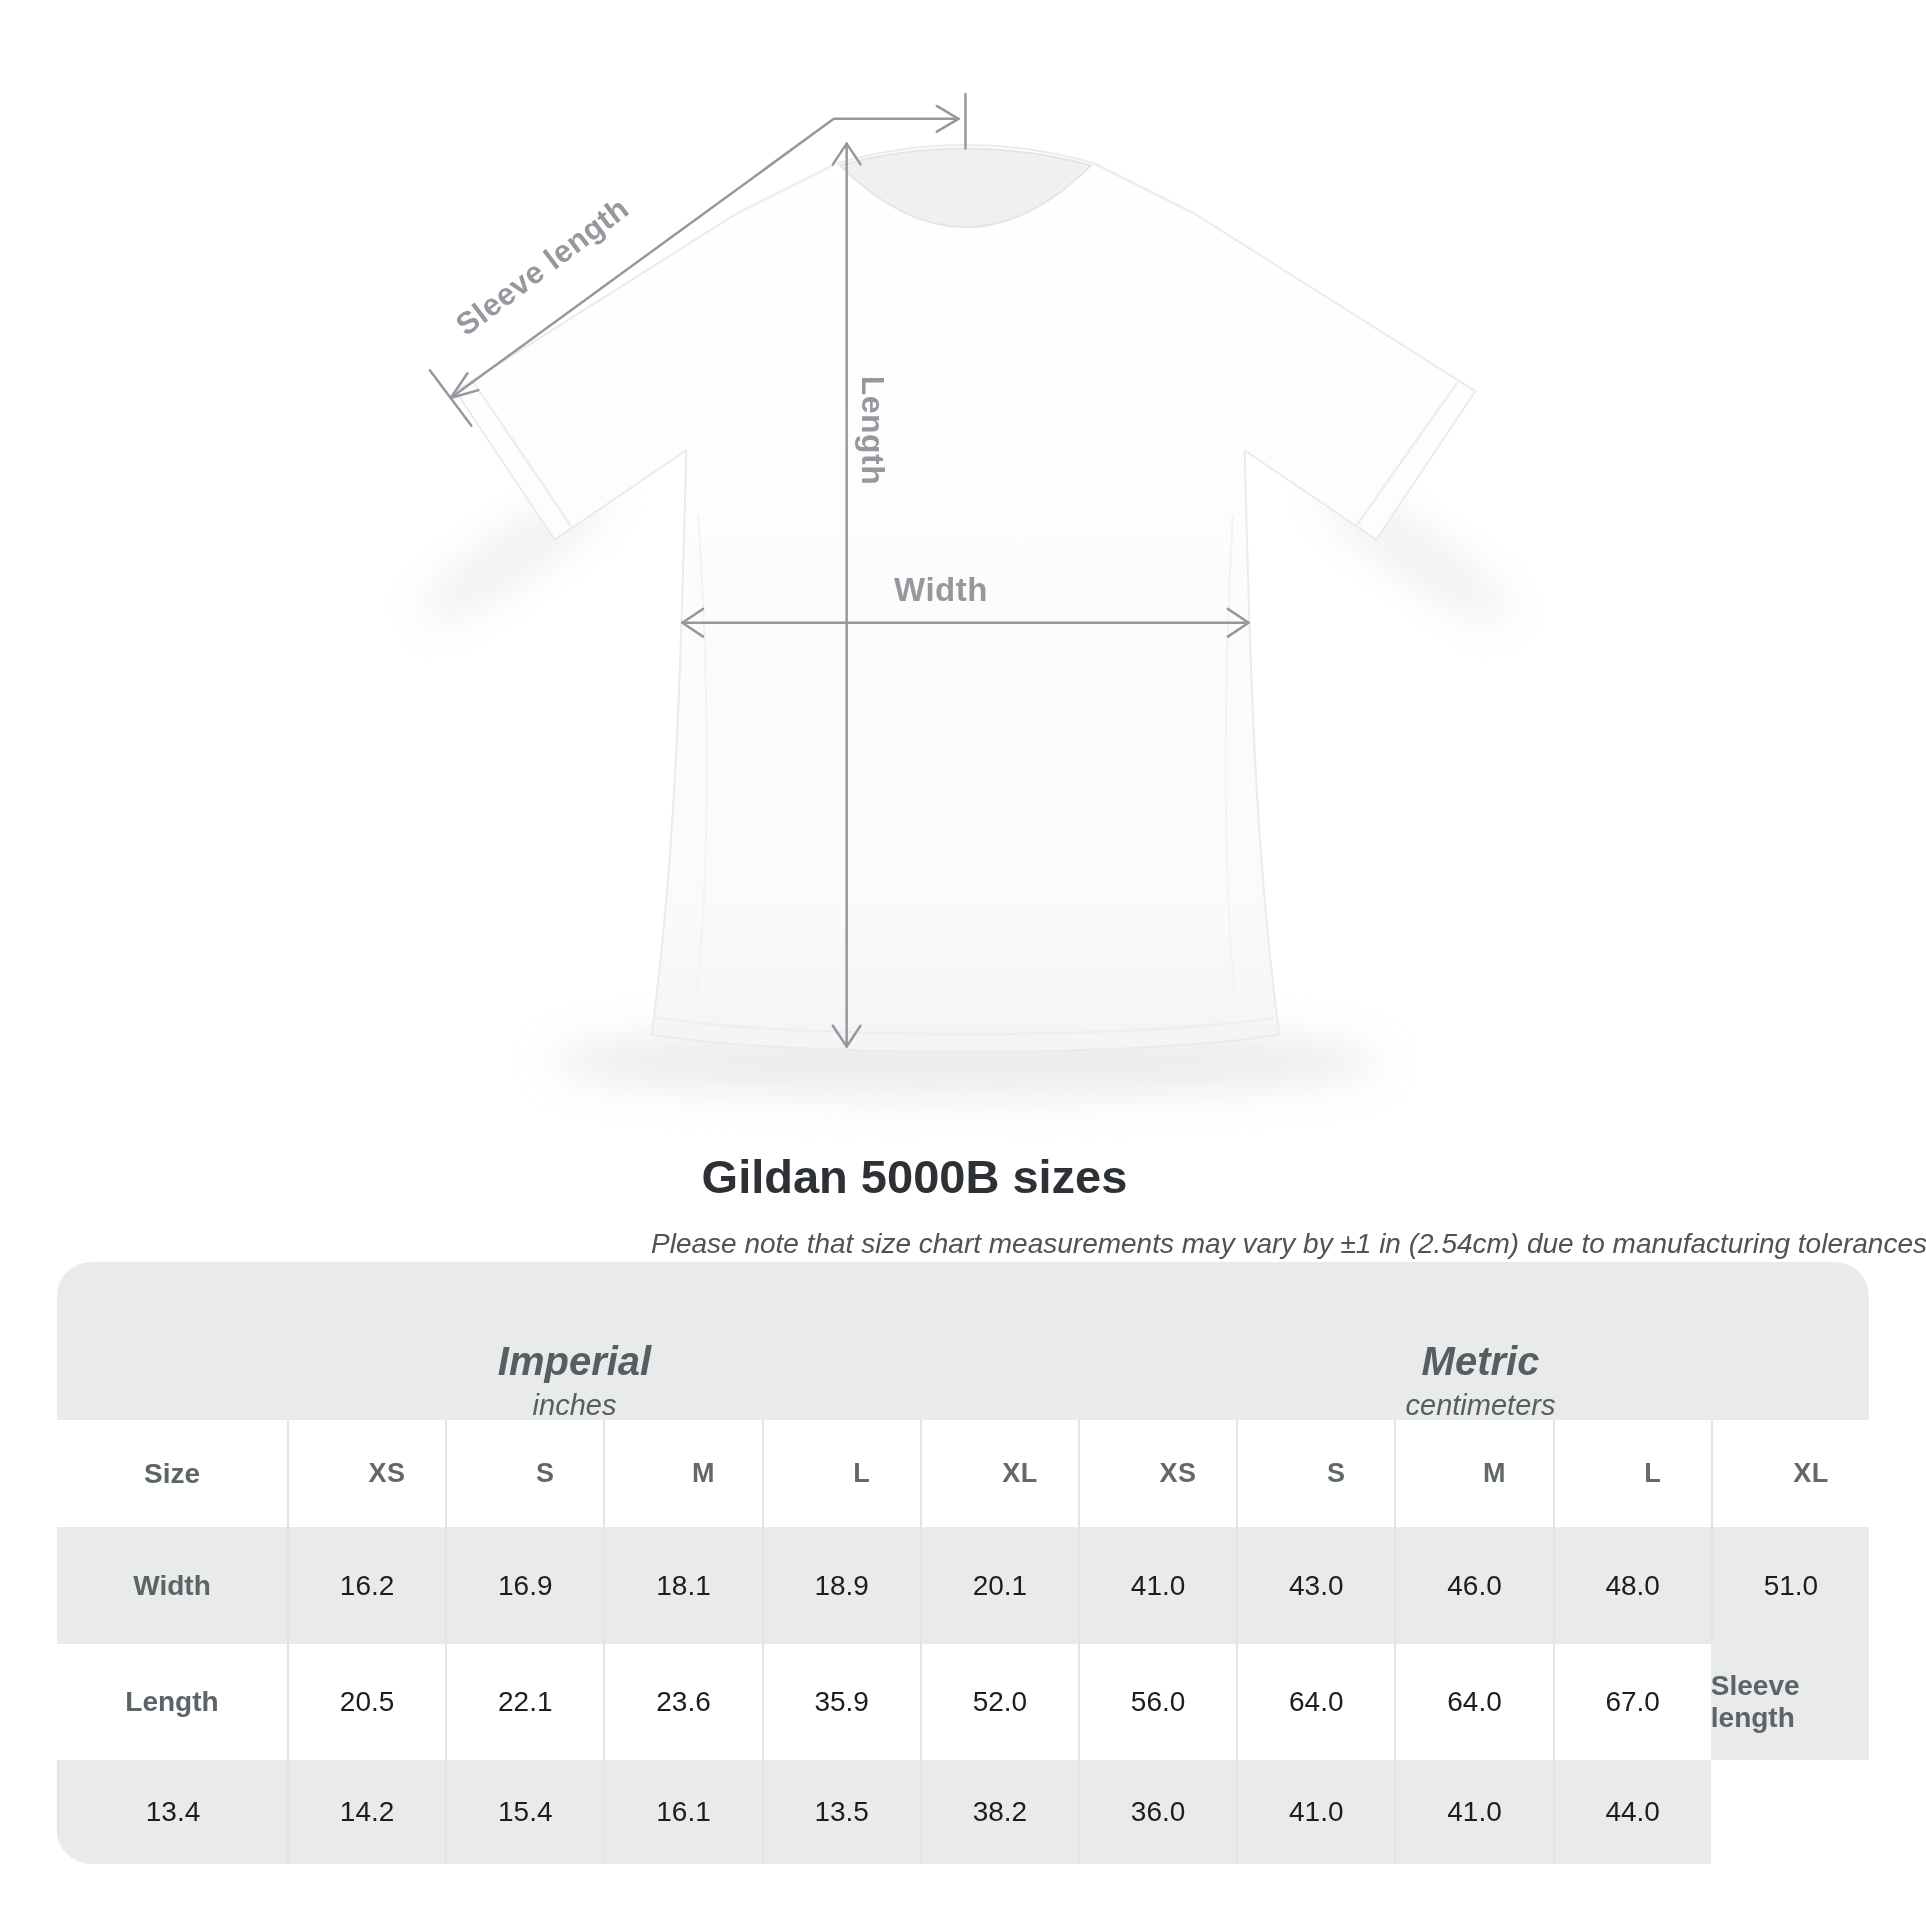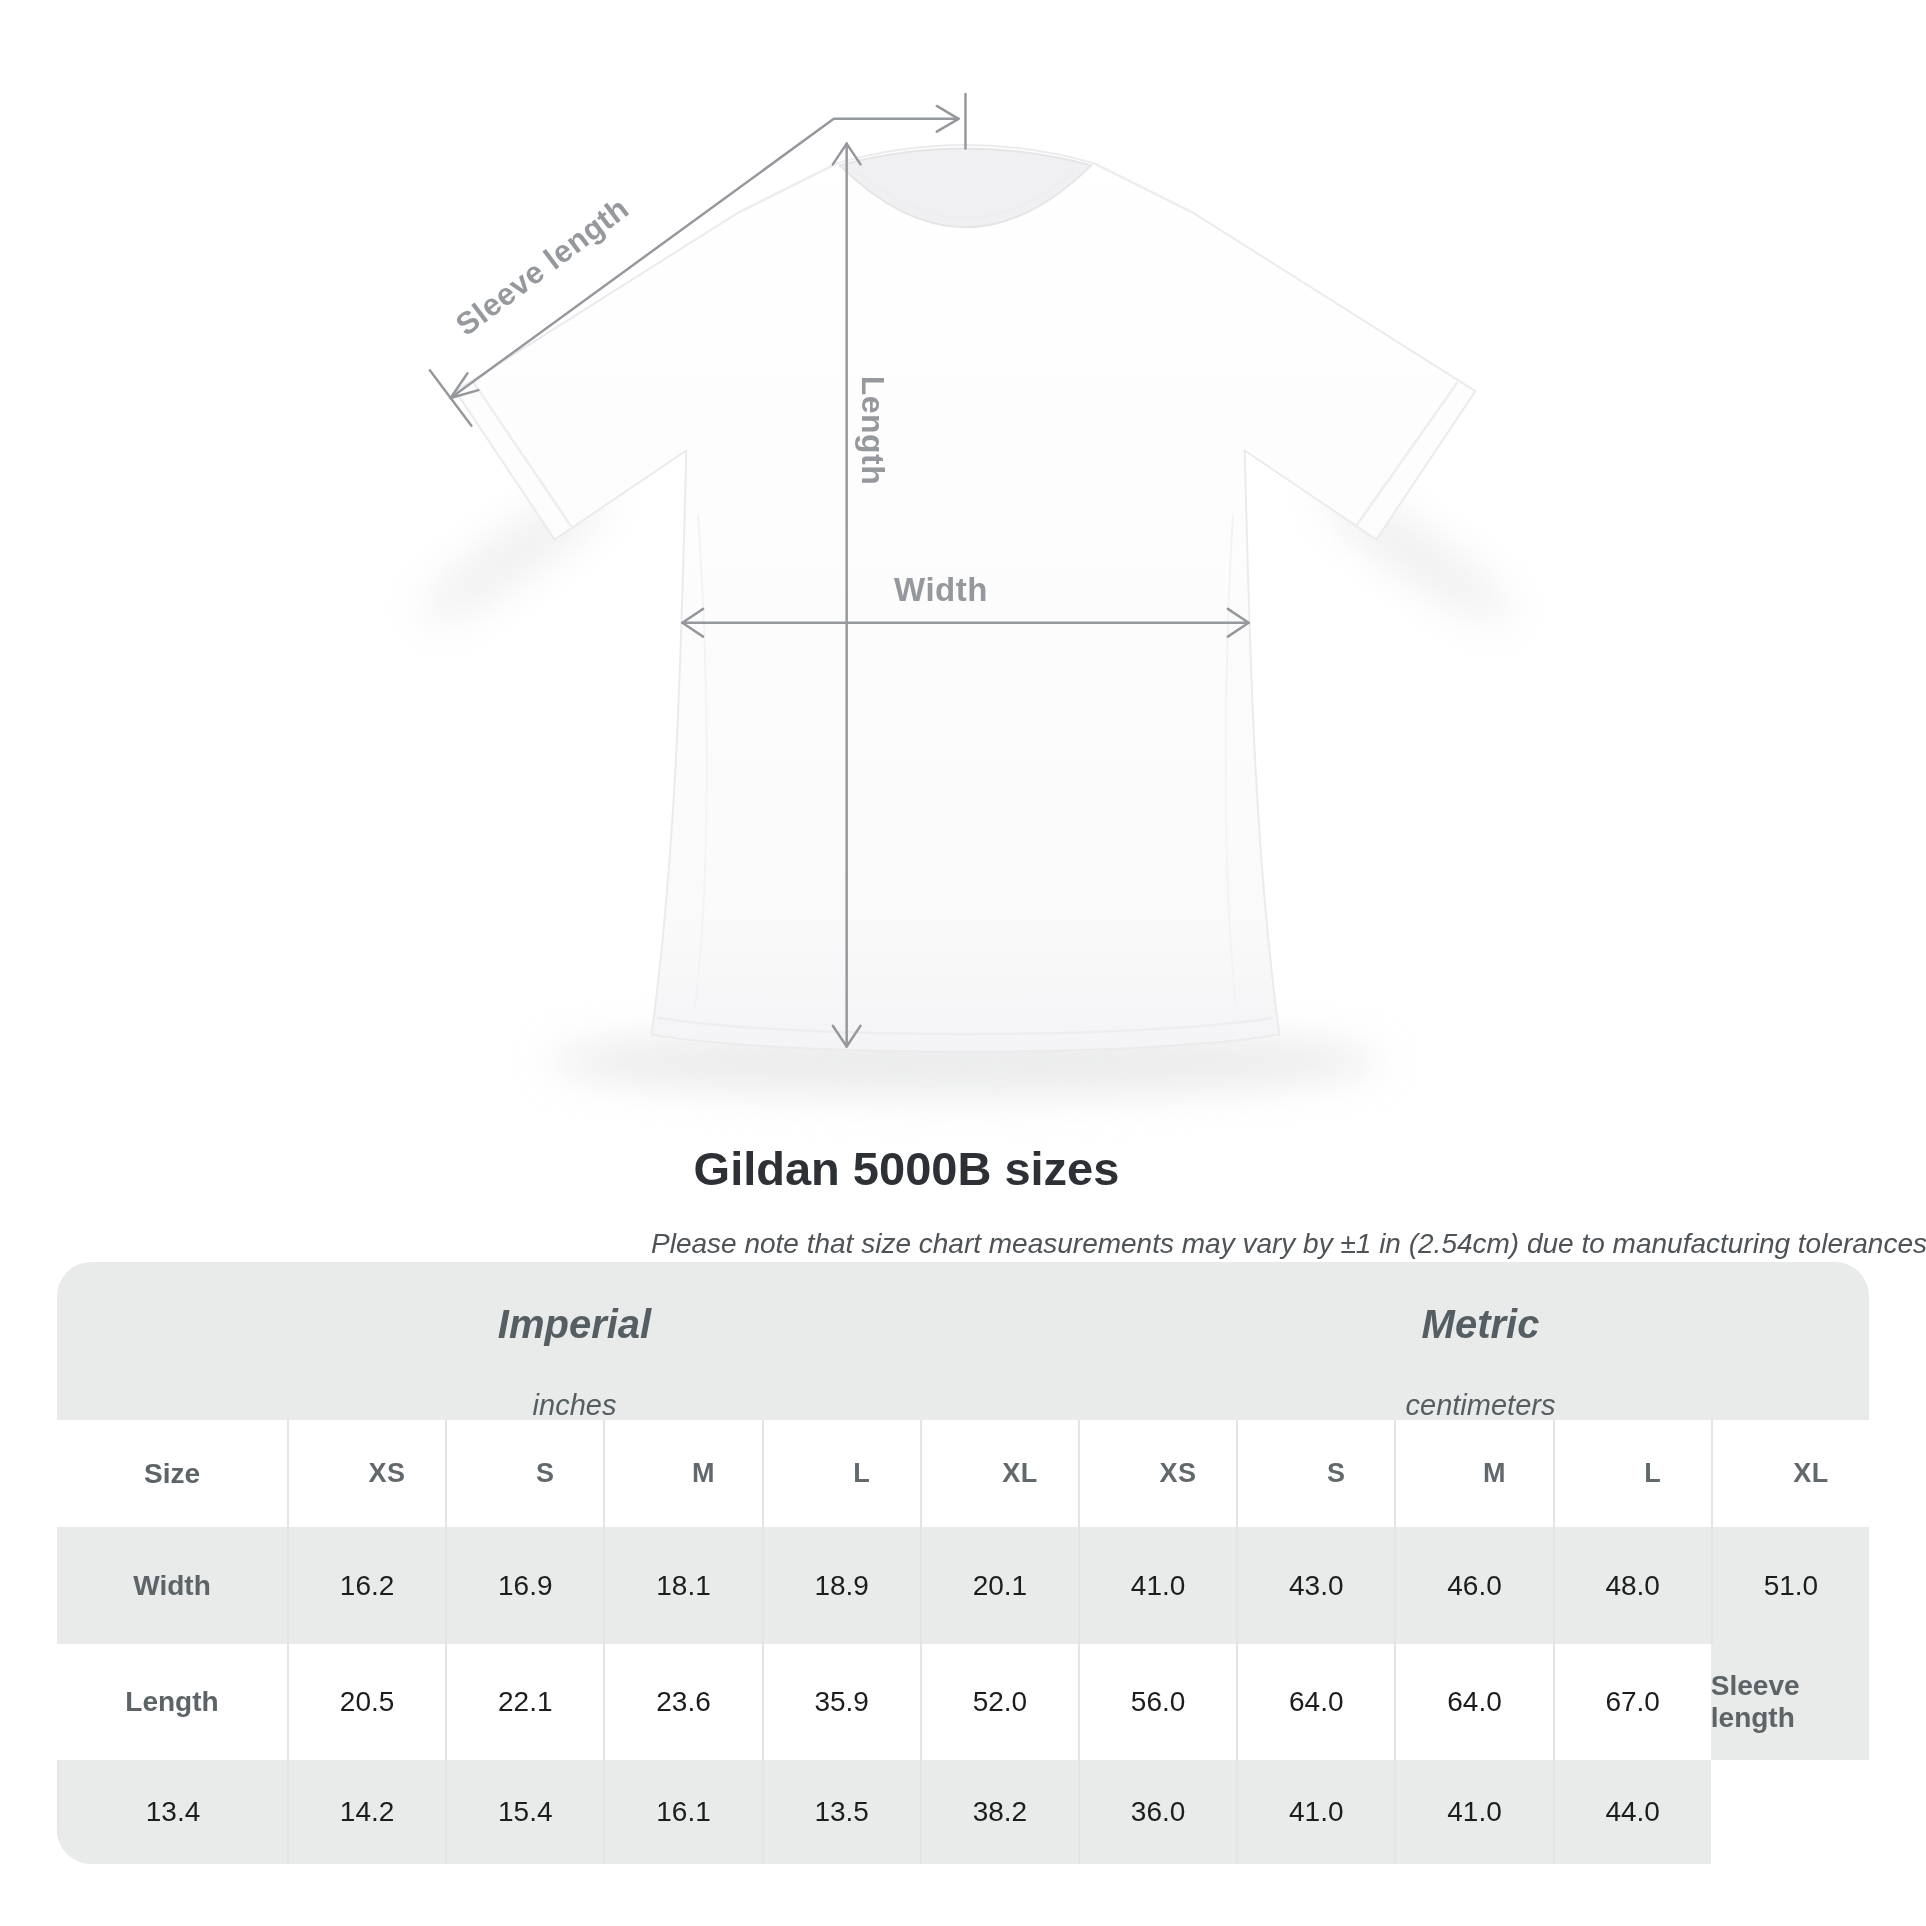--- a/index.html
+++ b/index.html
@@ -26,21 +26,21 @@
     letter-spacing: 0.5px;
     text-align: center;
   }
   .meas-sleeve { left: 394px; top: 249px; width: 297px; font-size: 31px; transform: rotate(-37deg); }
   .meas-length { left: 793px; top: 412px; width: 158px; font-size: 32px; transform: rotate(90deg); }
   .meas-width  { left: 842px; top: 571px; width: 198px; font-size: 33px; }
 
   
   .title {
     position: absolute; left: 0; top: 1141px; width: 1813px;
-    margin: 0; text-align: center;
+    margin: 8px; text-align: center;
     font-size: 47px; font-weight: bold; color: var(--title-text, #2d3135);
   }
   .note {
     position: absolute; left: 0; top: 1228px; width: 1927px;
     margin: 0; text-align: right;
     font-size: 28px; font-style: italic; color: var(--note-text, #4e5357);
   }
 
   
   .tbl {
@@ -51,21 +51,21 @@
     grid-template-rows: 158px 107px 117px 116px 104px;
     border-radius: 34px;
     overflow: hidden;
   }
   .cell {
     display: flex; align-items: center; justify-content: center;
     background: var(--row-bg, #ffffff);
     box-sizing: border-box;
   }
   .cell.alt  { background: var(--row-alt-bg, #e9eaea); }
-  .cell.band { background: var(--band-bg, #e9eaea); flex-direction: column; justify-content: space-between; padding-top: 42px; padding-left: 14px; }
+  .cell.band { background: var(--band-bg, #e9eaea); flex-direction: column; justify-content: flex-end; padding-top: 42px; padding-left: 14px; }
   .cell.v    { border-left: 2px solid var(--divider, #e3e4e5); }
 
   .band .gname { font-size: 40px; font-weight: bold; font-style: italic; color: var(--group-heading, #555e62); line-height: 40px; }
   .band .gunit { font-size: 29px; font-style: italic; color: var(--group-heading, #555e62); margin-top: 10px; line-height: 29px; }
   .hdr-imperial { grid-column: 1 / 7; }
   .hdr-metric   { grid-column: 7 / 12; }
 
   .size-h   { font-size: 27px; font-weight: bold; color: var(--size-heading, #62696d); letter-spacing: 0.5px; padding-left: 40px; }
   .row-h    { font-size: 28px; font-weight: bold; color: var(--row-label, #5c6468); }
   .val      { font-size: 28px; color: var(--value-text, #1b1d1f); }

